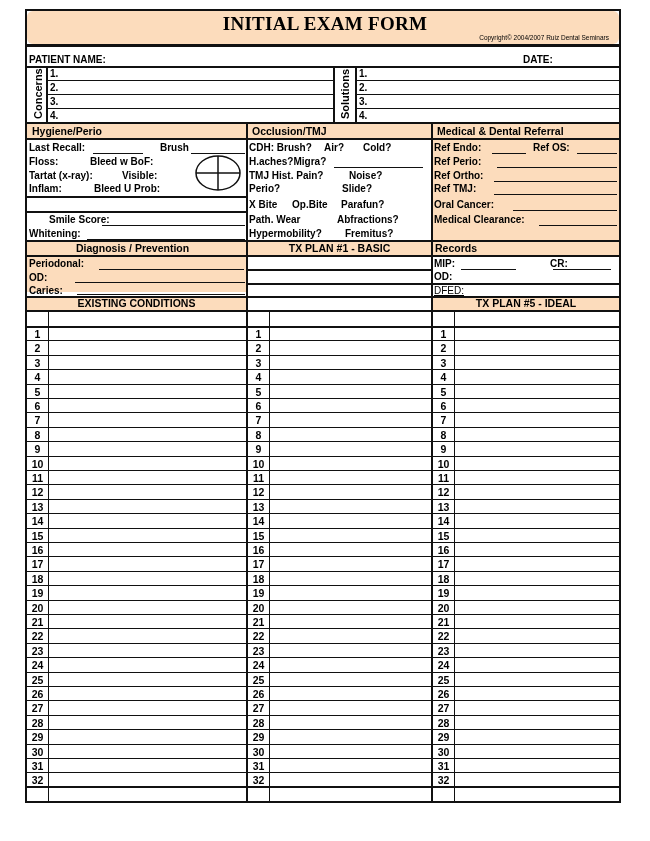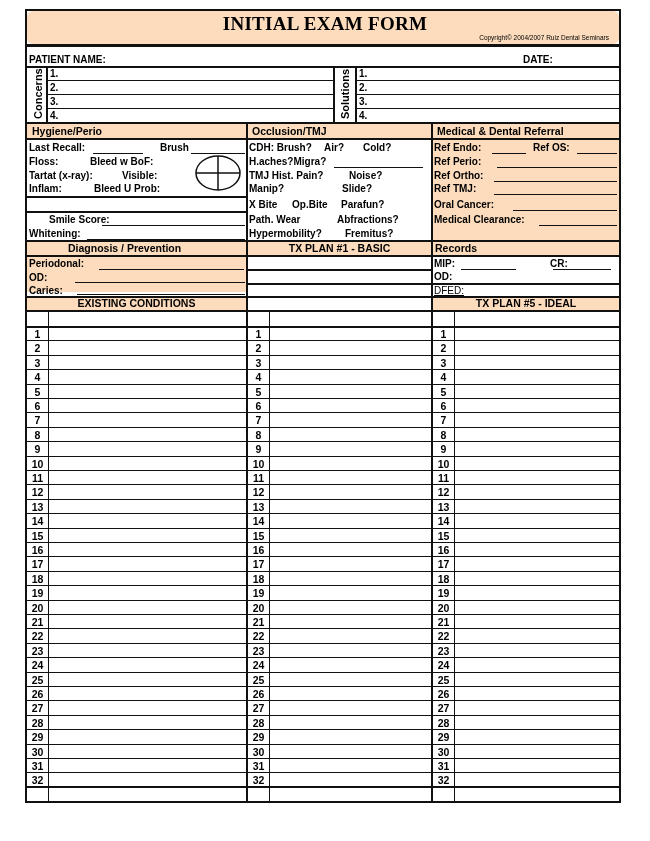--- a/index.html
+++ b/index.html
@@ -99,21 +99,21 @@
     <div class="sec-title" style="left:4px;top:0;">Occlusion/TMJ</div>
   </div>
   <div class="hline" style="left:219px;top:127px;width:185px;"></div>
   <div class="txt" style="left:222px;top:131px;">CDH: Brush?</div>
   <div class="txt" style="left:297px;top:131px;">Air?</div>
   <div class="txt" style="left:336px;top:131px;">Cold?</div>
   <div class="txt" style="left:222px;top:145px;">H.aches?Migra?</div>
   <div class="under" style="left:307px;top:156px;width:89px;"></div>
   <div class="txt" style="left:222px;top:159px;">TMJ Hist. Pain?</div>
   <div class="txt" style="left:322px;top:159px;">Noise?</div>
-  <div class="txt" style="left:222px;top:172px;">Manip?</div>
+  <div class="txt" style="left:222px;top:172px;">Perio?</div>
   <div class="txt" style="left:315px;top:172px;">Slide?</div>
   <div class="txt" style="left:222px;top:188px;">X Bite</div>
   <div class="txt" style="left:265px;top:188px;">Op.Bite</div>
   <div class="txt" style="left:314px;top:188px;">Parafun?</div>
   <div class="txt" style="left:222px;top:203px;">Path. Wear</div>
   <div class="txt" style="left:310px;top:203px;">Abfractions?</div>
   <div class="txt" style="left:222px;top:217px;">Hypermobility?</div>
   <div class="txt" style="left:318px;top:217px;">Fremitus?</div>
 
   <div class="abs peach" style="left:406px;top:113px;width:186px;height:116px;"></div>
@@ -128,21 +128,21 @@
   <div class="txt" style="left:407px;top:159px;">Ref Ortho:</div>
   <div class="under" style="left:467px;top:170px;width:123px;"></div>
   <div class="txt" style="left:407px;top:172px;">Ref TMJ:</div>
   <div class="under" style="left:467px;top:183px;width:123px;"></div>
   <div class="txt" style="left:407px;top:188px;">Oral Cancer:</div>
   <div class="under" style="left:486px;top:199px;width:104px;"></div>
   <div class="txt" style="left:407px;top:203px;">Medical Clearance:</div>
   <div class="under" style="left:512px;top:214px;width:78px;"></div>
 
   <div class="abs peach" style="left:0;top:231px;width:219px;height:50px;"></div>
-  <div class="sec-title" style="left:5px;top:230px;padding-left:36px;">Diagnosis / Prevention</div>
+  <div class="sec-title" style="left:13px;top:230px;padding-left:36px;">Diagnosis / Prevention</div>
   <div class="hline" style="left:0;top:244px;width:592px;"></div>
   <div class="txt" style="left:2px;top:247px;">Periodonal:</div>
   <div class="under" style="left:72px;top:258px;width:145px;"></div>
   <div class="txt" style="left:2px;top:261px;">OD:</div>
   <div class="under" style="left:48px;top:271px;width:170px;"></div>
   <div class="txt" style="left:2px;top:274px;">Caries:</div>
   <div class="under" style="left:50px;top:283px;width:168px;"></div>
   <div class="hline" style="left:0;top:285px;width:219px;"></div>
 
   <div class="abs peach" style="left:221px;top:231px;width:183px;height:13px;">

